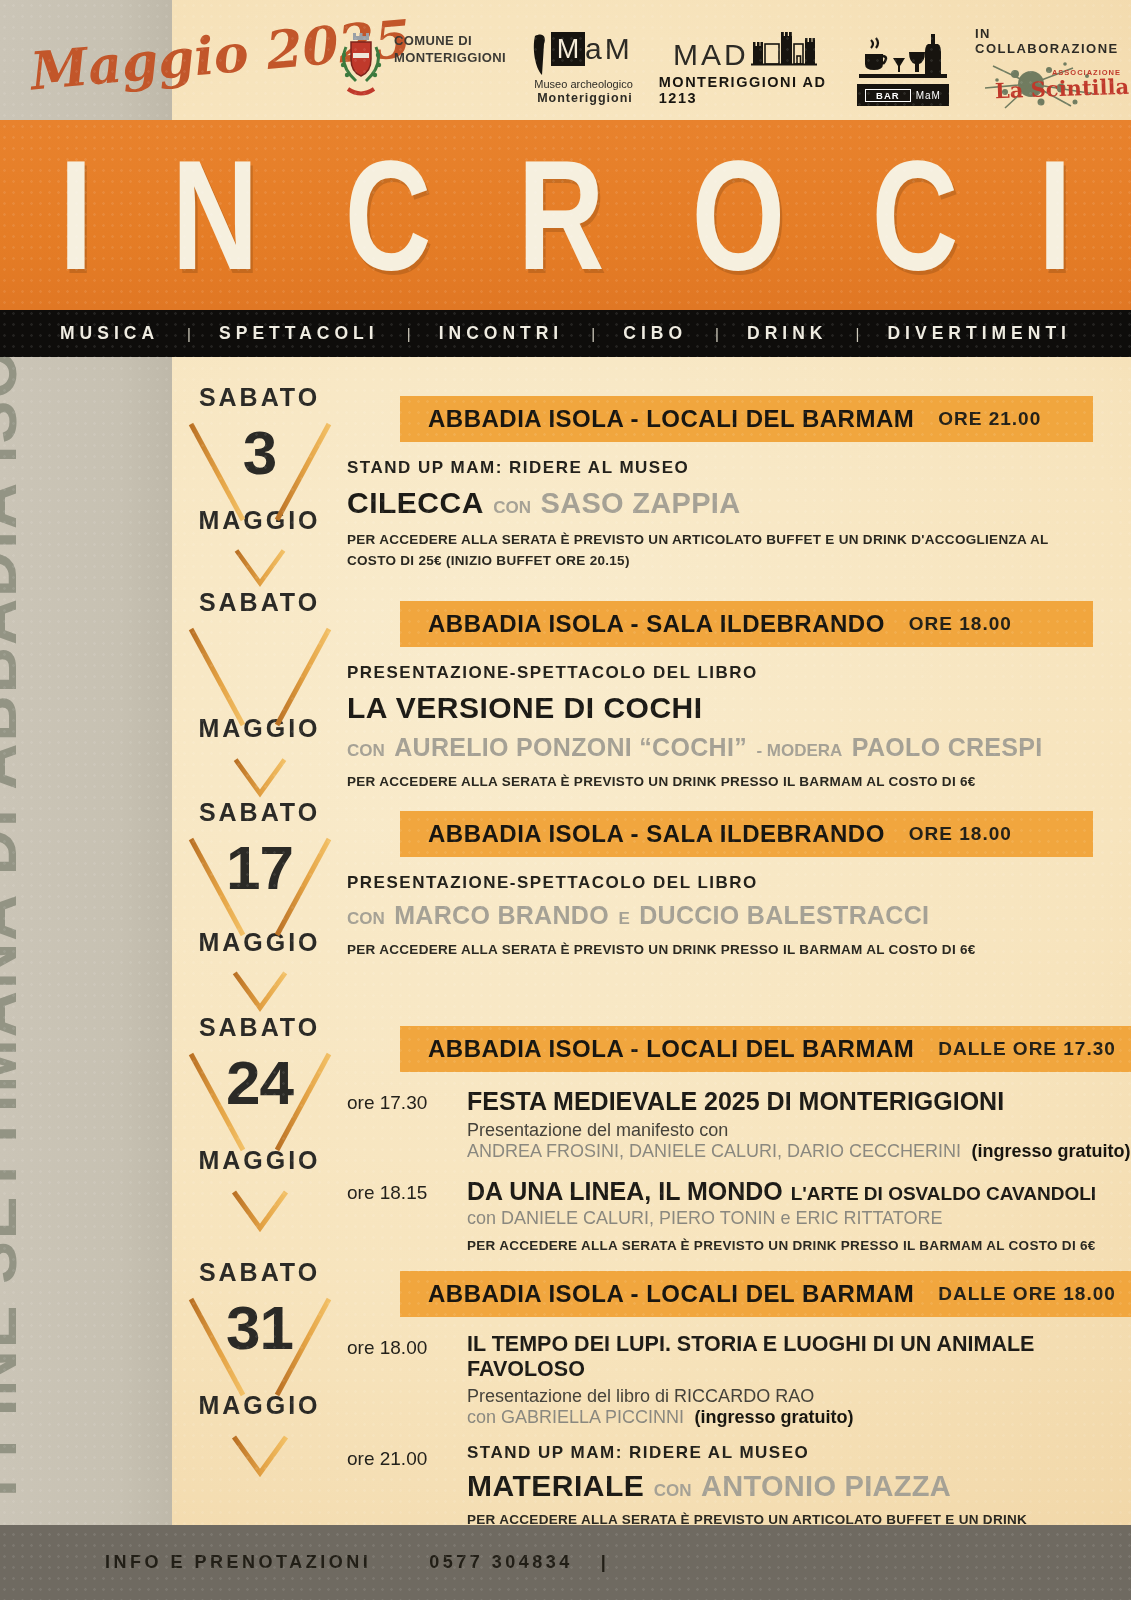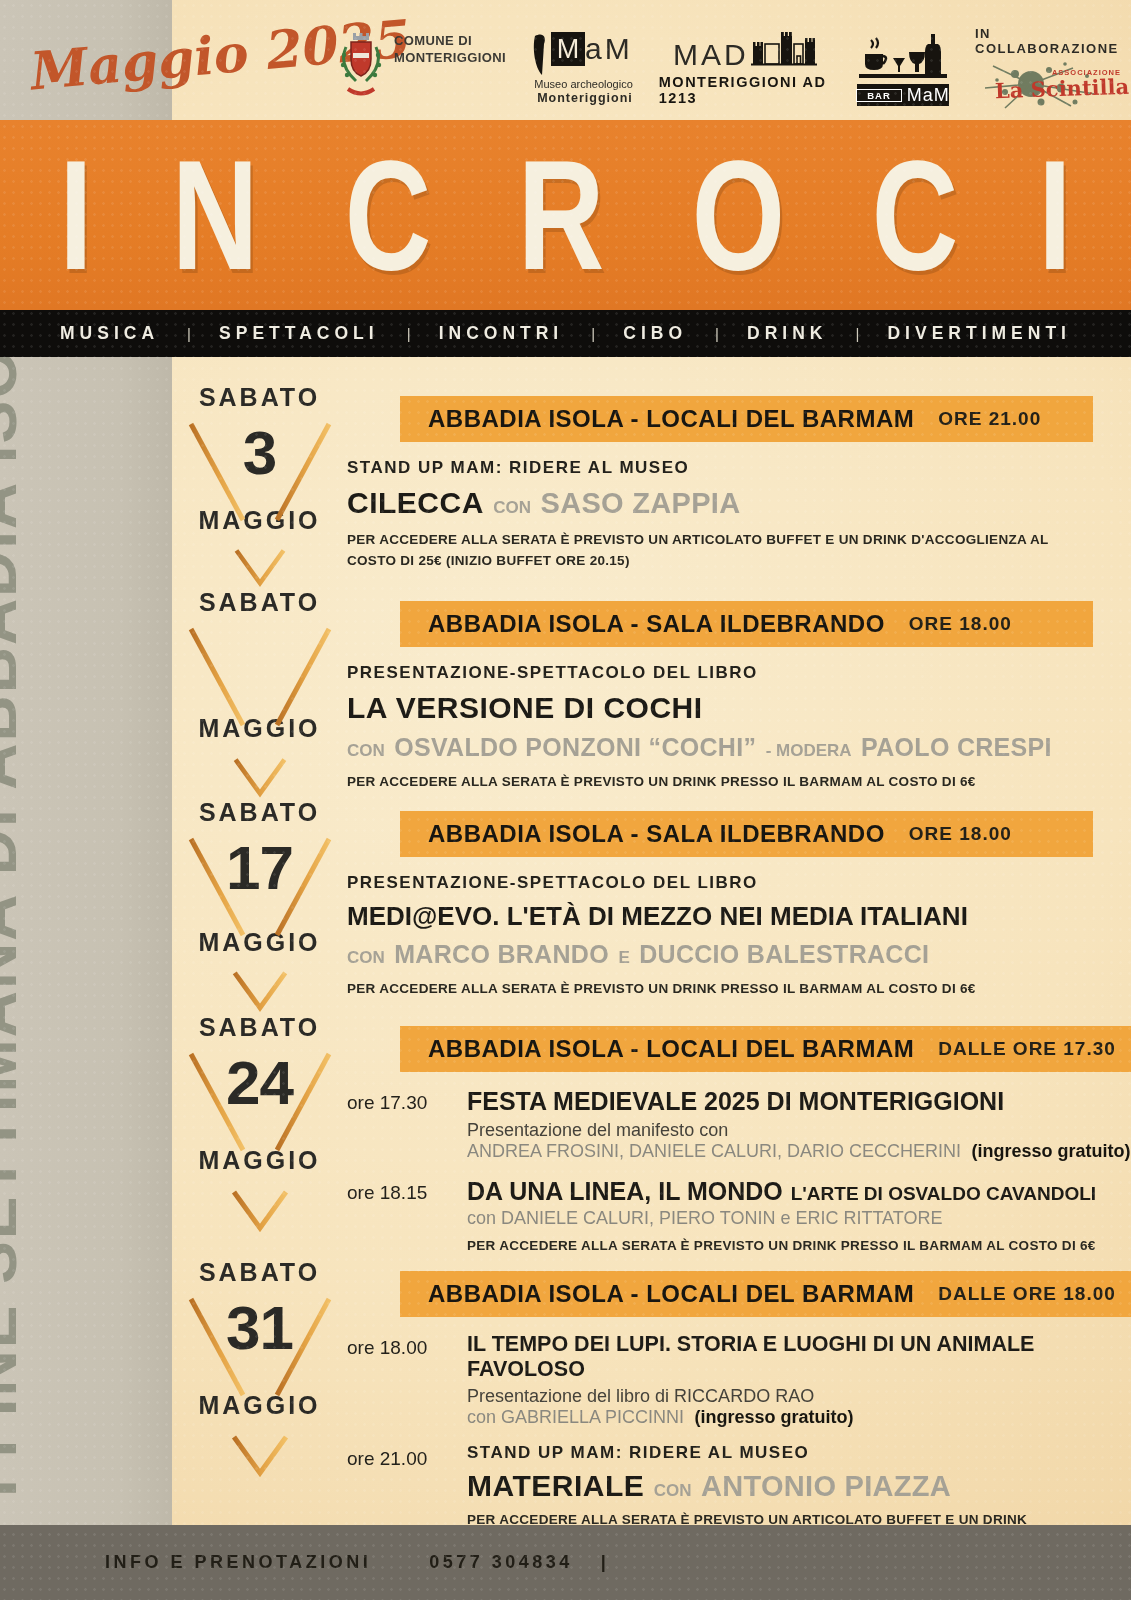--- a/index.html
+++ b/index.html
@@ -32,21 +32,21 @@
   .mam-rest { font-size:30px; font-weight:300; color:#2c2a24; letter-spacing:3px; line-height:34px; }
   .mam-sub { position:absolute; right:0; bottom:0; text-align:right; font-size:11px; color:#2c2a24; line-height:1.2; }
   .mam-sub b { font-size:12.5px; letter-spacing:1px; }
   .mad-wrap { display:flex; flex-direction:column; align-items:center; }
   .mad-top { display:flex; align-items:flex-end; gap:2px; }
   .mad-word { font-size:30px; font-weight:300; color:#2c2a24; letter-spacing:3px; line-height:1; }
   .mad-sub { font-size:14.5px; font-weight:700; color:#17140f; letter-spacing:1.5px; margin-top:4px; }
   .bar-wrap { display:flex; flex-direction:column; align-items:center; }
   .bar-strip { width:92px; height:22px; background:#17140f; display:flex; align-items:center; justify-content:center; gap:5px; }
   .bar-b { color:#fff; font-size:9.5px; font-weight:700; border:1px solid #fff; padding:0 10px; letter-spacing:1px; }
-  .bar-m { color:#fff; font-size:18px; font-weight:500; letter-spacing:1px; }
+  .bar-m { color:#fff; font-size:10px; font-weight:500; letter-spacing:1px; }
   .scin-wrap { display:flex; flex-direction:column; align-items:center; gap:2px; }
   .collab { font-size:13px; font-weight:700; color:#2c2a24; letter-spacing:1.5px; }
   .splat { position:relative; width:156px; height:54px; }
   .splat svg { position:absolute; inset:0; }
   .assoc { position:absolute; right:10px; top:10px; font-size:7.5px; font-weight:700; color:#c0392b; letter-spacing:1px; }
   .scin-name { position:absolute; right:2px; top:18px; font-family:"DejaVu Serif", serif; font-size:21px;
                font-weight:700; color:#c0392b; transform:rotate(-2deg); }
 
   
   .title-band { position:absolute; left:0; top:120px; width:1131px; height:190px; z-index:4;
@@ -327,21 +327,21 @@
         <div class="banner">
           <span class="venue">ABBADIA ISOLA - SALA ILDEBRANDO</span>
           <span class="btime">ORE 18.00</span>
         </div>
         <div class="kicker">PRESENTAZIONE-SPETTACOLO DEL LIBRO</div>
         <div class="title-row">
           <span class="btitle">LA VERSIONE DI COCHI</span>
         </div>
         <div class="title-row">
           <span class="con" style="margin-left:0;">CON</span>
-          <span class="gnames sz26">OSVALDO PONZONI “COCHI”</span>
+          <span class="gnames sz26">AURELIO PONZONI “COCHI”</span>
           <span class="con">- MODERA</span>
           <span class="gnames sz26">PAOLO CRESPI</span>
         </div>
         <div class="note">PER ACCEDERE ALLA SERATA È PREVISTO UN DRINK PRESSO IL BARMAM AL COSTO DI 6€</div>
       </div>
     </section>
 
     <section class="event e3">
       <div class="date-col">
         <div class="day">SABATO</div>
@@ -357,23 +357,20 @@
         <svg class="chev" width="64" height="46" viewBox="0 0 64 46">
           <path d="M6 5 L32 41 L58 5" stroke="url(#gold)" stroke-width="5" fill="none"></path>
         </svg>
       </div>
       <div class="text-col">
         <div class="banner">
           <span class="venue">ABBADIA ISOLA - SALA ILDEBRANDO</span>
           <span class="btime">ORE 18.00</span>
         </div>
         <div class="kicker">PRESENTAZIONE-SPETTACOLO DEL LIBRO</div>
-        <div class="title-row">
-          <span class="btitle sz26">MEDI@EVO. L'ETÀ DI MEZZO NEI MEDIA ITALIANI</span>
-        </div>
         <div class="title-row">
           <span class="con" style="margin-left:0;">CON</span>
           <span class="gnames sz26">MARCO BRANDO</span>
           <span class="con">E</span>
           <span class="gnames sz26">DUCCIO BALESTRACCI</span>
         </div>
         <div class="note">PER ACCEDERE ALLA SERATA È PREVISTO UN DRINK PRESSO IL BARMAM AL COSTO DI 6€</div>
       </div>
     </section>
 

